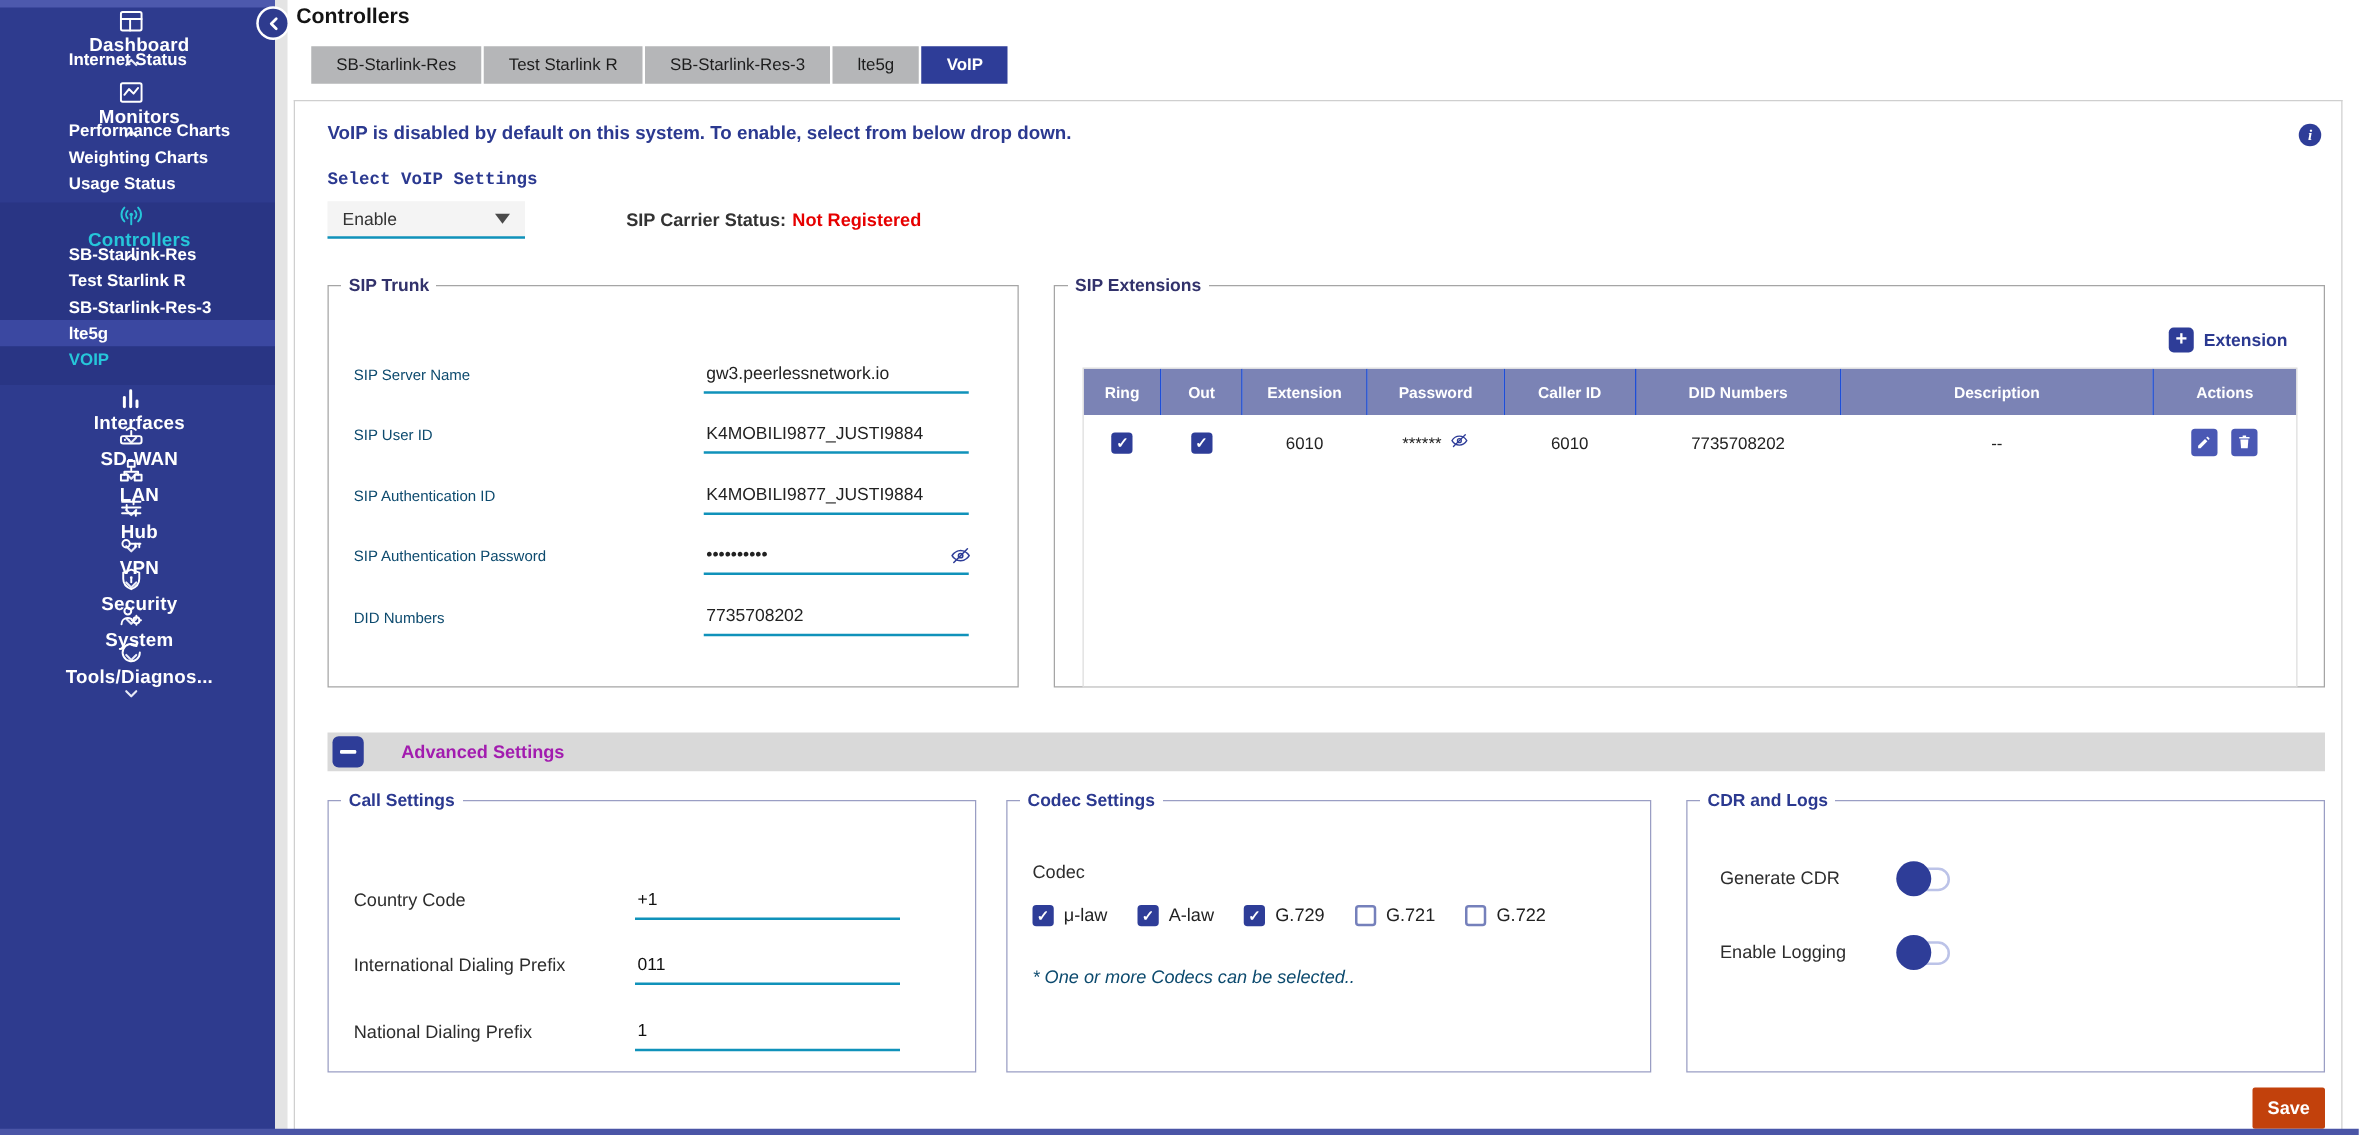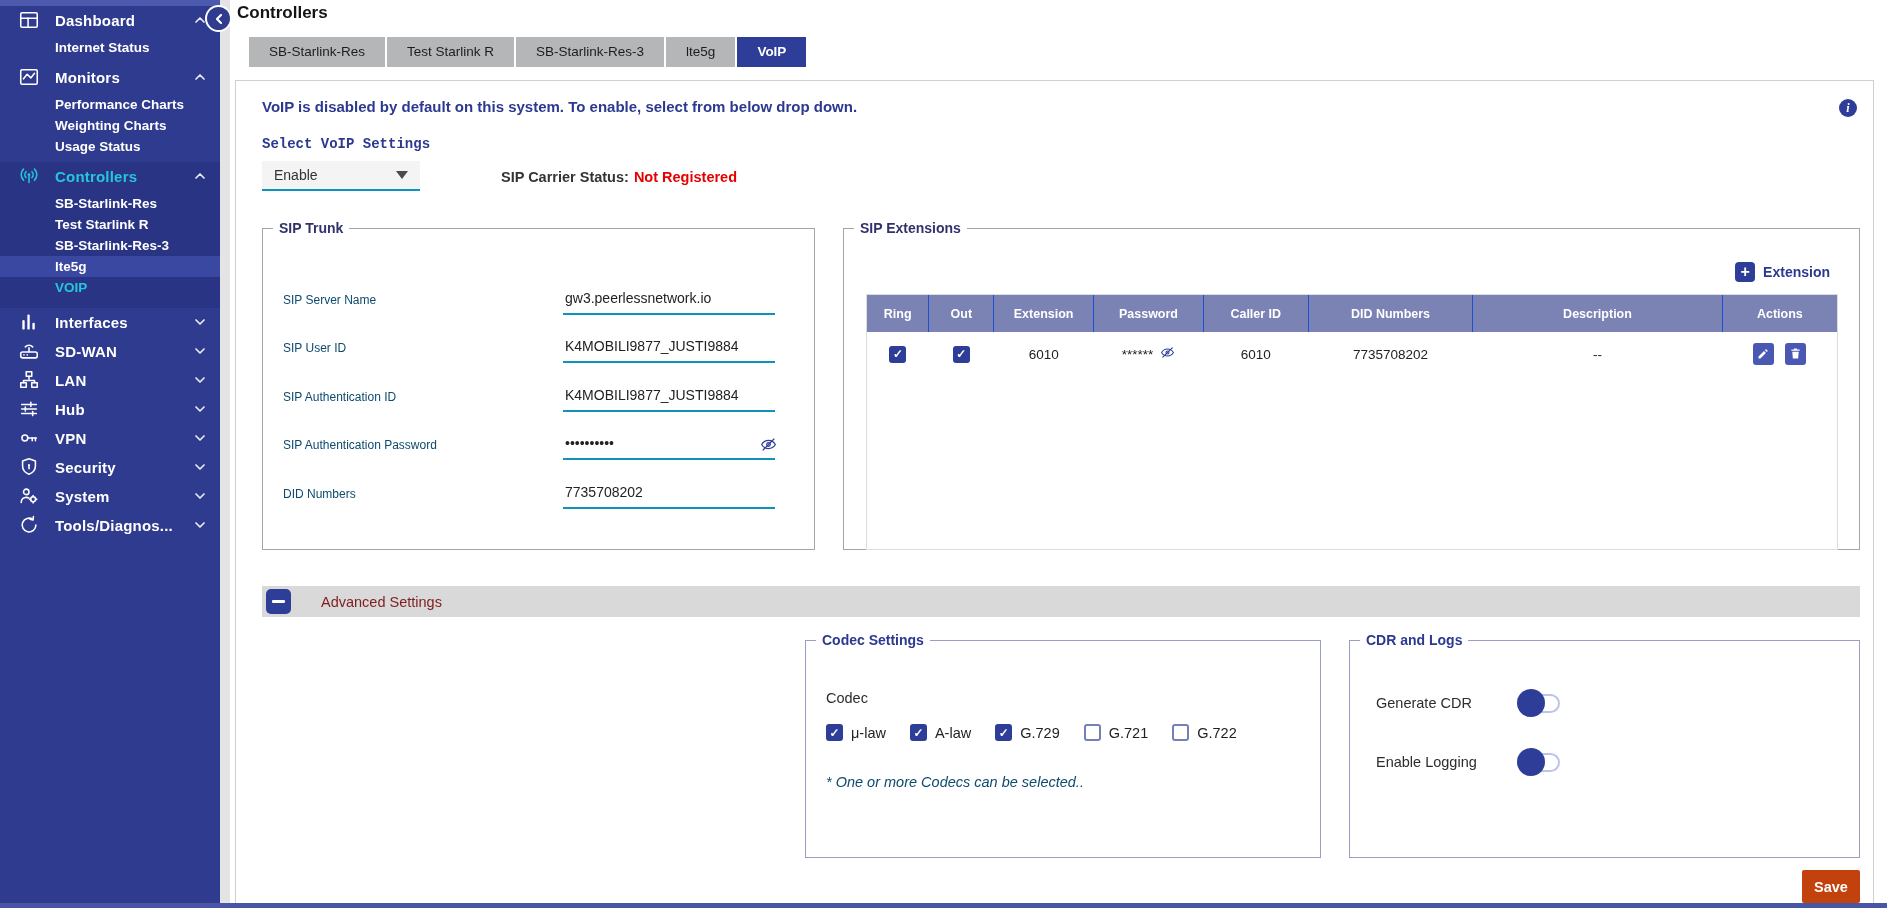--- a/index.html
+++ b/index.html
@@ -2,21 +2,21 @@
 <html><head>
 <meta charset="utf-8">
 <style>
   * { box-sizing: border-box; margin: 0; padding: 0; }
   html,body { width:1887px; height:908px; overflow:hidden; background:#fff;
     font-family:"Liberation Sans", sans-serif; }
 
   
   .sidebar { position:absolute; left:0; top:0; width:220px; height:908px; background:#2e3b8e; color:#fff; z-index:5; }
   .side-topstrip { height:6px; background:#4d59ad; }
-  .nav-header { display:flex; align-items:center; height:28px; margin-bottom:1px; padding:0 14px 0 16px; cursor:pointer; }
+  .nav-header { display:flex; align-items:center; height:28px; margin-bottom:1px; padding:0 14px 0 4px; cursor:pointer;flex-direction:column; }
   .nav-header .icon { width:26px; display:flex; justify-content:center; color:#fff; }
   .nav-header .lbl { flex:1; margin-left:13px; font-size:15px; font-weight:bold; letter-spacing:.2px; color:#fff; }
   .nav-header .chev { color:#e8eaf6; display:flex; }
   .nav-header.cyan .lbl, .nav-header.cyan .icon { color:#26c6da; }
   .nav-sub { padding:2px 0 5px; }
   .nav-subitem { height:21px; line-height:21px; padding-left:55px; font-size:13.5px; font-weight:bold; color:#fff; cursor:pointer; }
   .controllers-block { background:#293584; padding-bottom:5px; }
   .nav-subitem.hovered { background:#3b48a1; }
   .nav-subitem.active { color:#26c6da; }
   .nav-svg { stroke:currentColor; fill:none; stroke-width:1.7; stroke-linecap:round; stroke-linejoin:round; }
@@ -75,21 +75,21 @@
   .pwd-cell { display:inline-flex; align-items:center; gap:7px; }
   .pwd-cell .eye2 svg { stroke:#2e3d98; fill:none; stroke-width:1.8; stroke-linecap:round; }
   .act-btn { display:inline-flex; width:21px; height:22px; background:#4a58b4; border-radius:3px;
     align-items:center; justify-content:center; margin:0 4px; cursor:pointer; }
 
   .adv-bar { position:absolute; left:26px; top:505px; width:1598px; height:31px; background:#d9d9d9;
     display:flex; align-items:center; }
   .minus-box { width:25px; height:25px; background:#2e3d98; border-radius:5px; margin-left:4px;
     display:flex; align-items:center; justify-content:center; cursor:pointer; }
   .minus-box i { display:block; width:13px; height:3px; background:#fff; border-radius:1px; }
-  .adv-title { margin-left:30px; font-size:14.5px; font-weight:normal; color:#7f1d1d; }
+  .adv-title { margin-left:30px; font-size:14.5px; font-weight:bold; color:#a21caf; }
 
   .fs-call { left:26px; top:551px; width:519px; height:226px; border-color:#9a9ec4; }
   .call-row { position:absolute; left:0; width:100%; height:34px; display:flex; align-items:flex-end; padding-left:20px; }
   .call-row .flabel { width:225px; font-size:14.5px; color:#2d2d2d; padding-bottom:7px; }
   .call-row .fval { width:212px; border-bottom:2px solid #1092ba; font-size:14px; color:#111; padding:0 2px 7px; }
 
   .fs-codec { left:569px; top:551px; width:516px; height:226px; border-color:#9a9ec4; }
   .codec-label { position:absolute; left:20px; top:42px; font-size:14.5px; color:#2d2d2d; }
   .codec-opts { position:absolute; left:20px; top:76px; display:flex; align-items:center; gap:24px; }
   .codec-opt { display:flex; align-items:center; gap:8px; font-size:14.5px; color:#222; cursor:pointer; }
@@ -444,20 +444,35 @@
     </div>
   </fieldset>
 
   <div class="adv-bar">
     <span class="minus-box">
         <i></i>
       </span>
     <span class="adv-title">Advanced Settings</span>
   </div>
 
+  <fieldset class="fs-call">
+    <legend class="blue">Call Settings</legend>
+    <div class="call-row" style="top:54px">
+      <span class="flabel">Country Code</span>
+      <span class="fval">+1</span>
+    </div>
+    <div class="call-row" style="top:106px">
+      <span class="flabel">International Dialing Prefix</span>
+      <span class="fval">011</span>
+    </div>
+    <div class="call-row" style="top:159px">
+      <span class="flabel">National Dialing Prefix</span>
+      <span class="fval">1</span>
+    </div>
+  </fieldset>
 
   <fieldset class="fs-codec">
     <legend class="blue">Codec Settings</legend>
     <div class="codec-label">Codec</div>
     <div class="codec-opts">
       <span class="codec-opt">
           <span class="cb on">✓</span>
           <span>μ-law</span>
         </span>
       <span class="codec-opt">

